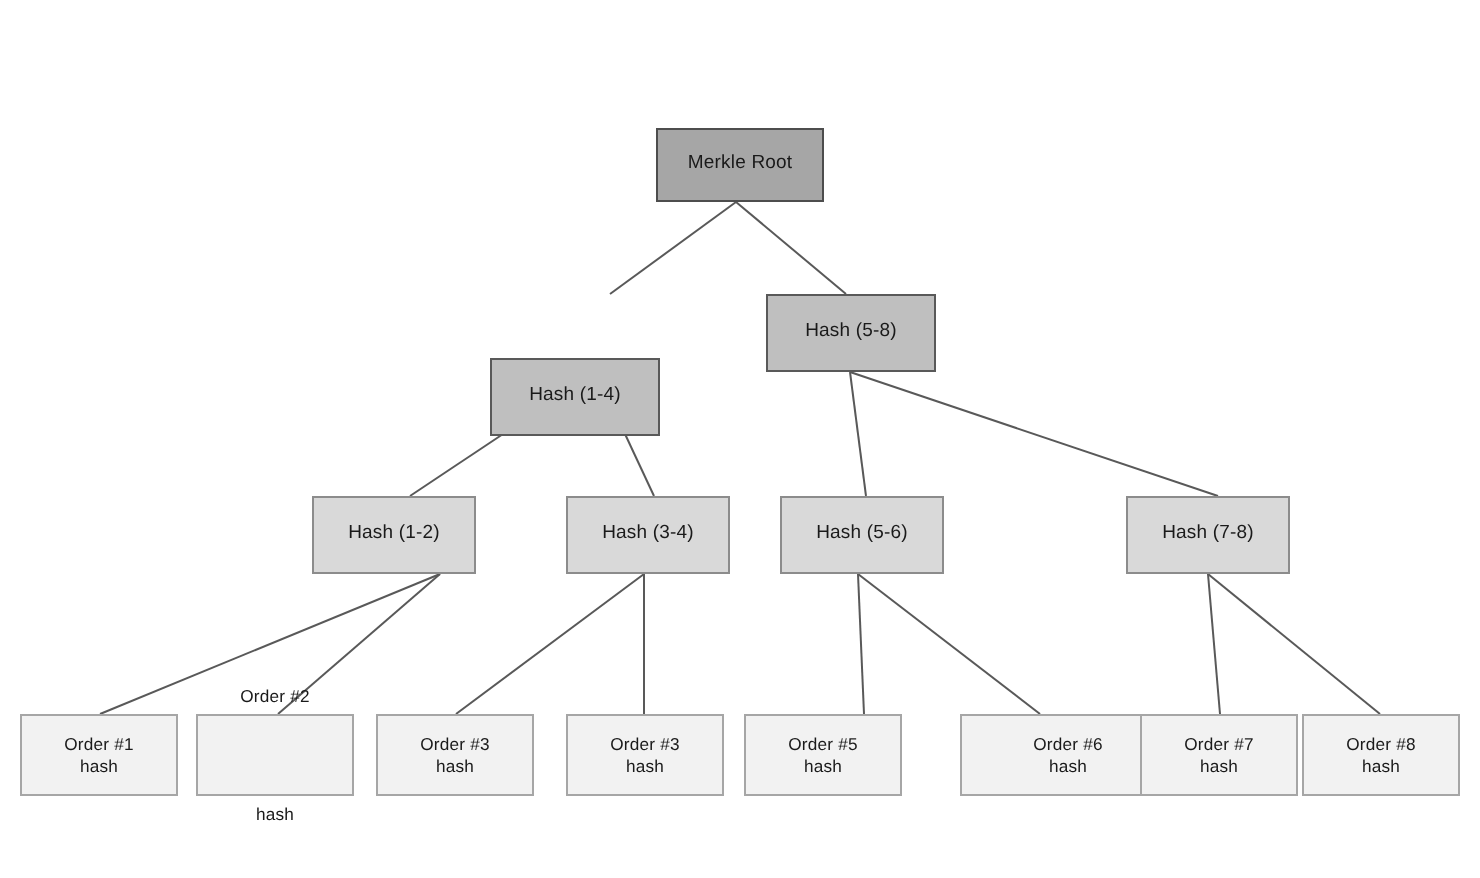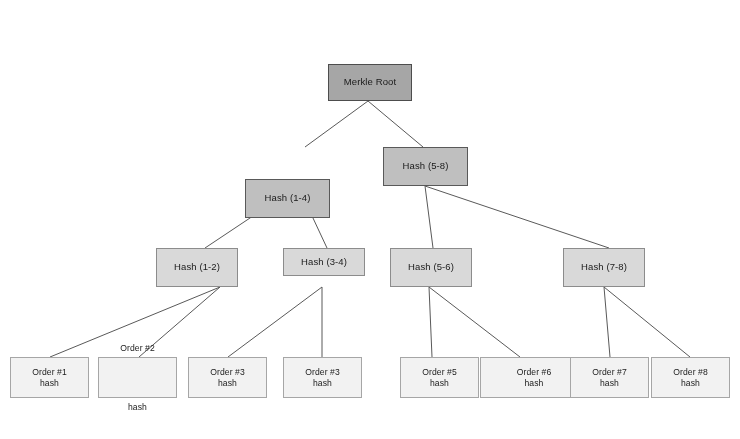--- a/index.html
+++ b/index.html
@@ -92,21 +92,21 @@
   <div class="node node-branch" id="node-h14" style="left: 245px; top: 147px; width: 85px; height: 39px; margin-top: 32px;">
     <span>Hash (1-4)</span>
   </div>
   <div class="node node-branch" id="node-h58" style="left: 383px; top: 147px; width: 85px; height: 39px;">
     <span>Hash (5-8)</span>
   </div>
 
   <div class="node node-inner" id="node-h12" style="left: 156px; top: 248px; width: 82px; height: 39px;">
     <span>Hash (1-2)</span>
   </div>
-  <div class="node node-inner" id="node-h34" style="left: 283px; top: 248px; width: 82px; height: 28px;">
+  <div class="node node-inner" id="node-h34" style="left: 283px; top: 248px; width: 82px; height: 39px;">
     <span>Hash (3-4)</span>
   </div>
   <div class="node node-inner" id="node-h56" style="left: 390px; top: 248px; width: 82px; height: 39px;">
     <span>Hash (5-6)</span>
   </div>
   <div class="node node-inner" id="node-h78" style="left: 563px; top: 248px; width: 82px; height: 39px;">
     <span>Hash (7-8)</span>
   </div>
 
   <div class="node node-leaf" id="node-o1" style="left: 10px; top: 357px; width: 79px; height: 41px;">
@@ -118,21 +118,21 @@
     <span class="leaf-line">hash</span>
   </div>
   <div class="node node-leaf" id="node-o3" style="left: 188px; top: 357px; width: 79px; height: 41px;">
     <span class="leaf-line">Order #3</span>
     <span class="leaf-line">hash</span>
   </div>
   <div class="node node-leaf" id="node-o4" style="left: 283px; top: 357px; width: 79px; height: 41px;">
     <span class="leaf-line">Order #3</span>
     <span class="leaf-line">hash</span>
   </div>
-  <div class="node node-leaf" id="node-o5" style="left: 400px; top: 357px; width: 79px; height: 41px;">
+  <div class="node node-leaf" id="node-o5" style="left: 372px; top: 357px; width: 79px; height: 41px;">
     <span class="leaf-line">Order #5</span>
     <span class="leaf-line">hash</span>
   </div>
   <div class="node node-leaf" id="node-o6" style="left: 480px; top: 357px; width: 92px; height: 41px; padding-left: 16px;">
     <span class="leaf-line">Order #6</span>
     <span class="leaf-line">hash</span>
   </div>
   <div class="node node-leaf" id="node-o7" style="left: 570px; top: 357px; width: 79px; height: 41px;">
     <span class="leaf-line">Order #7</span>
     <span class="leaf-line">hash</span>

